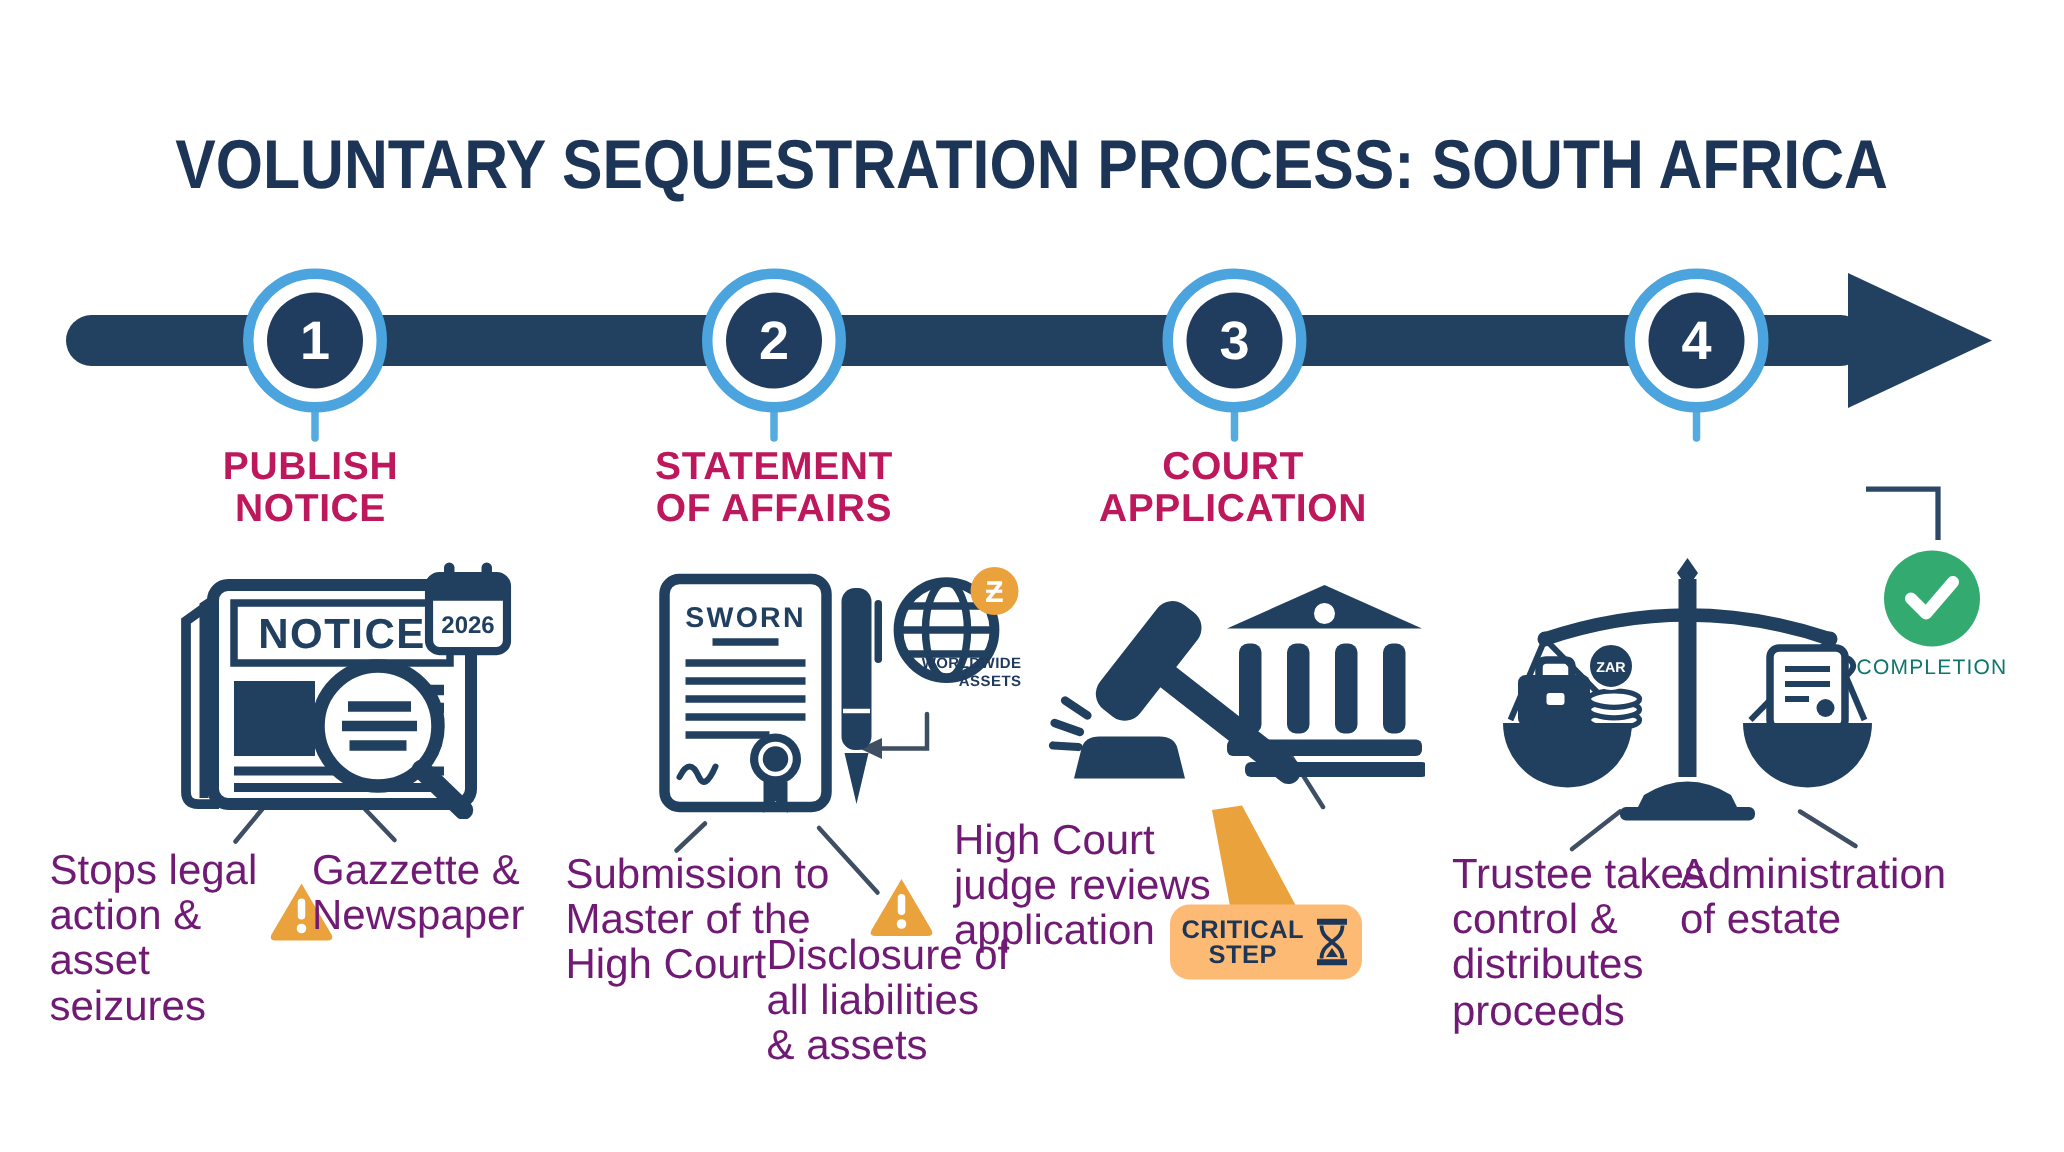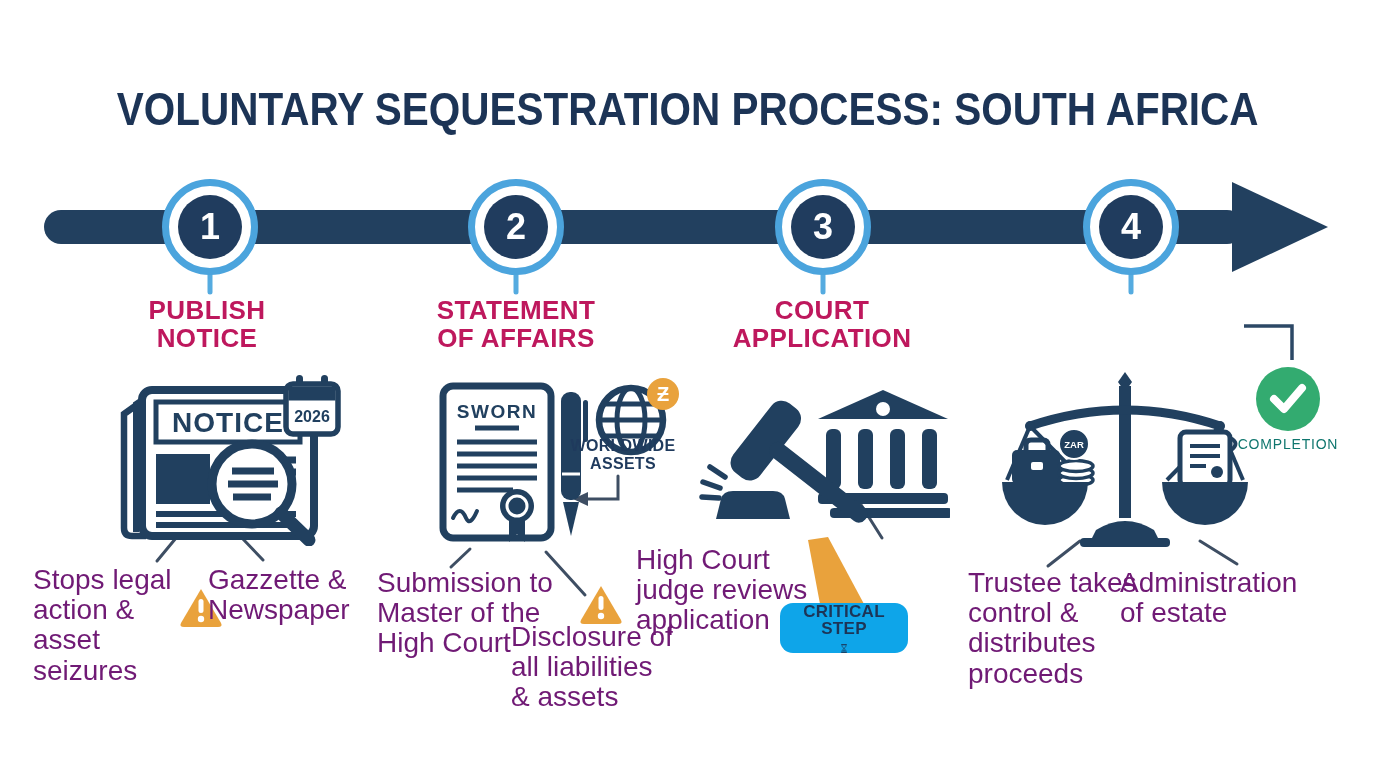--- a/index.html
+++ b/index.html
@@ -38,25 +38,25 @@
 
   .icon-svg{position:absolute;}
   .np{left:100px;top:378px;}
   .cal{left:283px;top:374px;}
   .doc{left:425px;top:378px;}
   .gavel{left:690px;top:385px;}
   .scales{left:1000px;top:372px;}
   .wt1{left:178px;top:586px;}
   .wt2{left:578px;top:583px;}
 
-  .globe-note{position:absolute;left:565px;top:437px;width:116px;text-align:center;white-space:pre-line;
-              font-size:16px;font-weight:800;line-height:1.15;color:#1f3a5d;letter-spacing:0.3px;}
-
-  .badge{position:absolute;left:780px;top:603px;width:128px;height:50px;background:#0ea5e9;border-radius:13px;
-         display:flex;align-items:center;justify-content:center;gap:7px;flex-direction:column;}
+  .globe-note{position:absolute;left:565px;top:437px;width:116px;text-align:right;white-space:pre-line;
+              font-size:10px;font-weight:800;line-height:1.15;color:#1f3a5d;letter-spacing:0.3px;}
+
+  .badge{position:absolute;left:780px;top:603px;width:128px;height:50px;background:#fdba74;border-radius:13px;
+         display:flex;align-items:center;justify-content:center;gap:7px;}
   .badge-text{white-space:pre-line;text-align:center;font-size:17px;font-weight:800;line-height:1.0;
               color:#1d3557;letter-spacing:0.3px;}
 
   .completion-circle{position:absolute;left:1256px;top:367px;width:64px;height:64px;border-radius:50%;
               background:#33ab70;display:flex;align-items:center;justify-content:center;}
   .completion-label{position:absolute;left:1208px;top:436px;width:160px;text-align:center;
               font-size:14px;font-weight:400;letter-spacing:0.8px;color:#0f766e;}
 
   .overlay{position:absolute;left:0;top:0;pointer-events:none;}
 </style>

